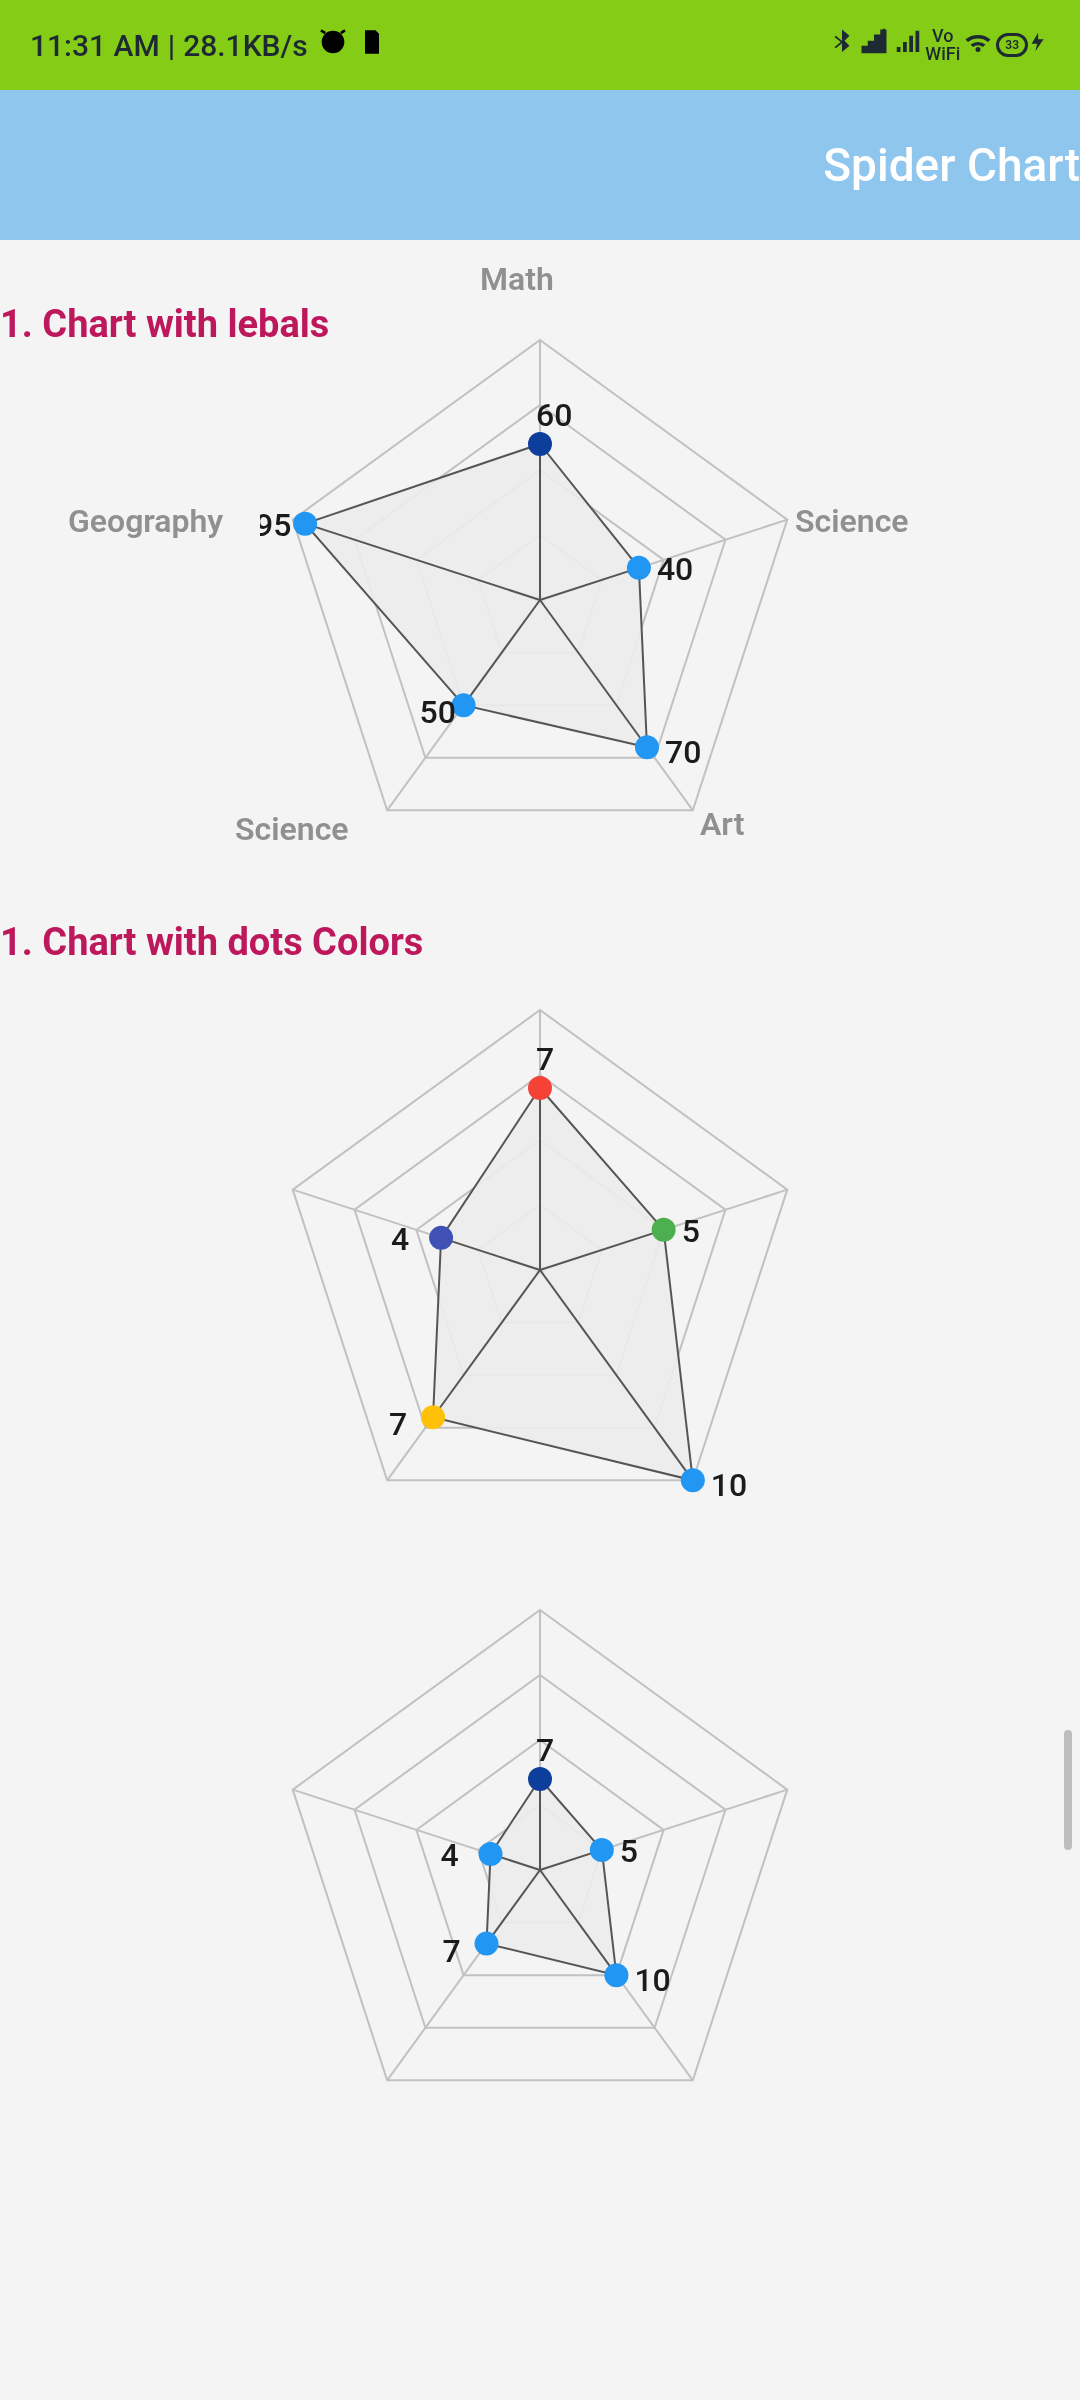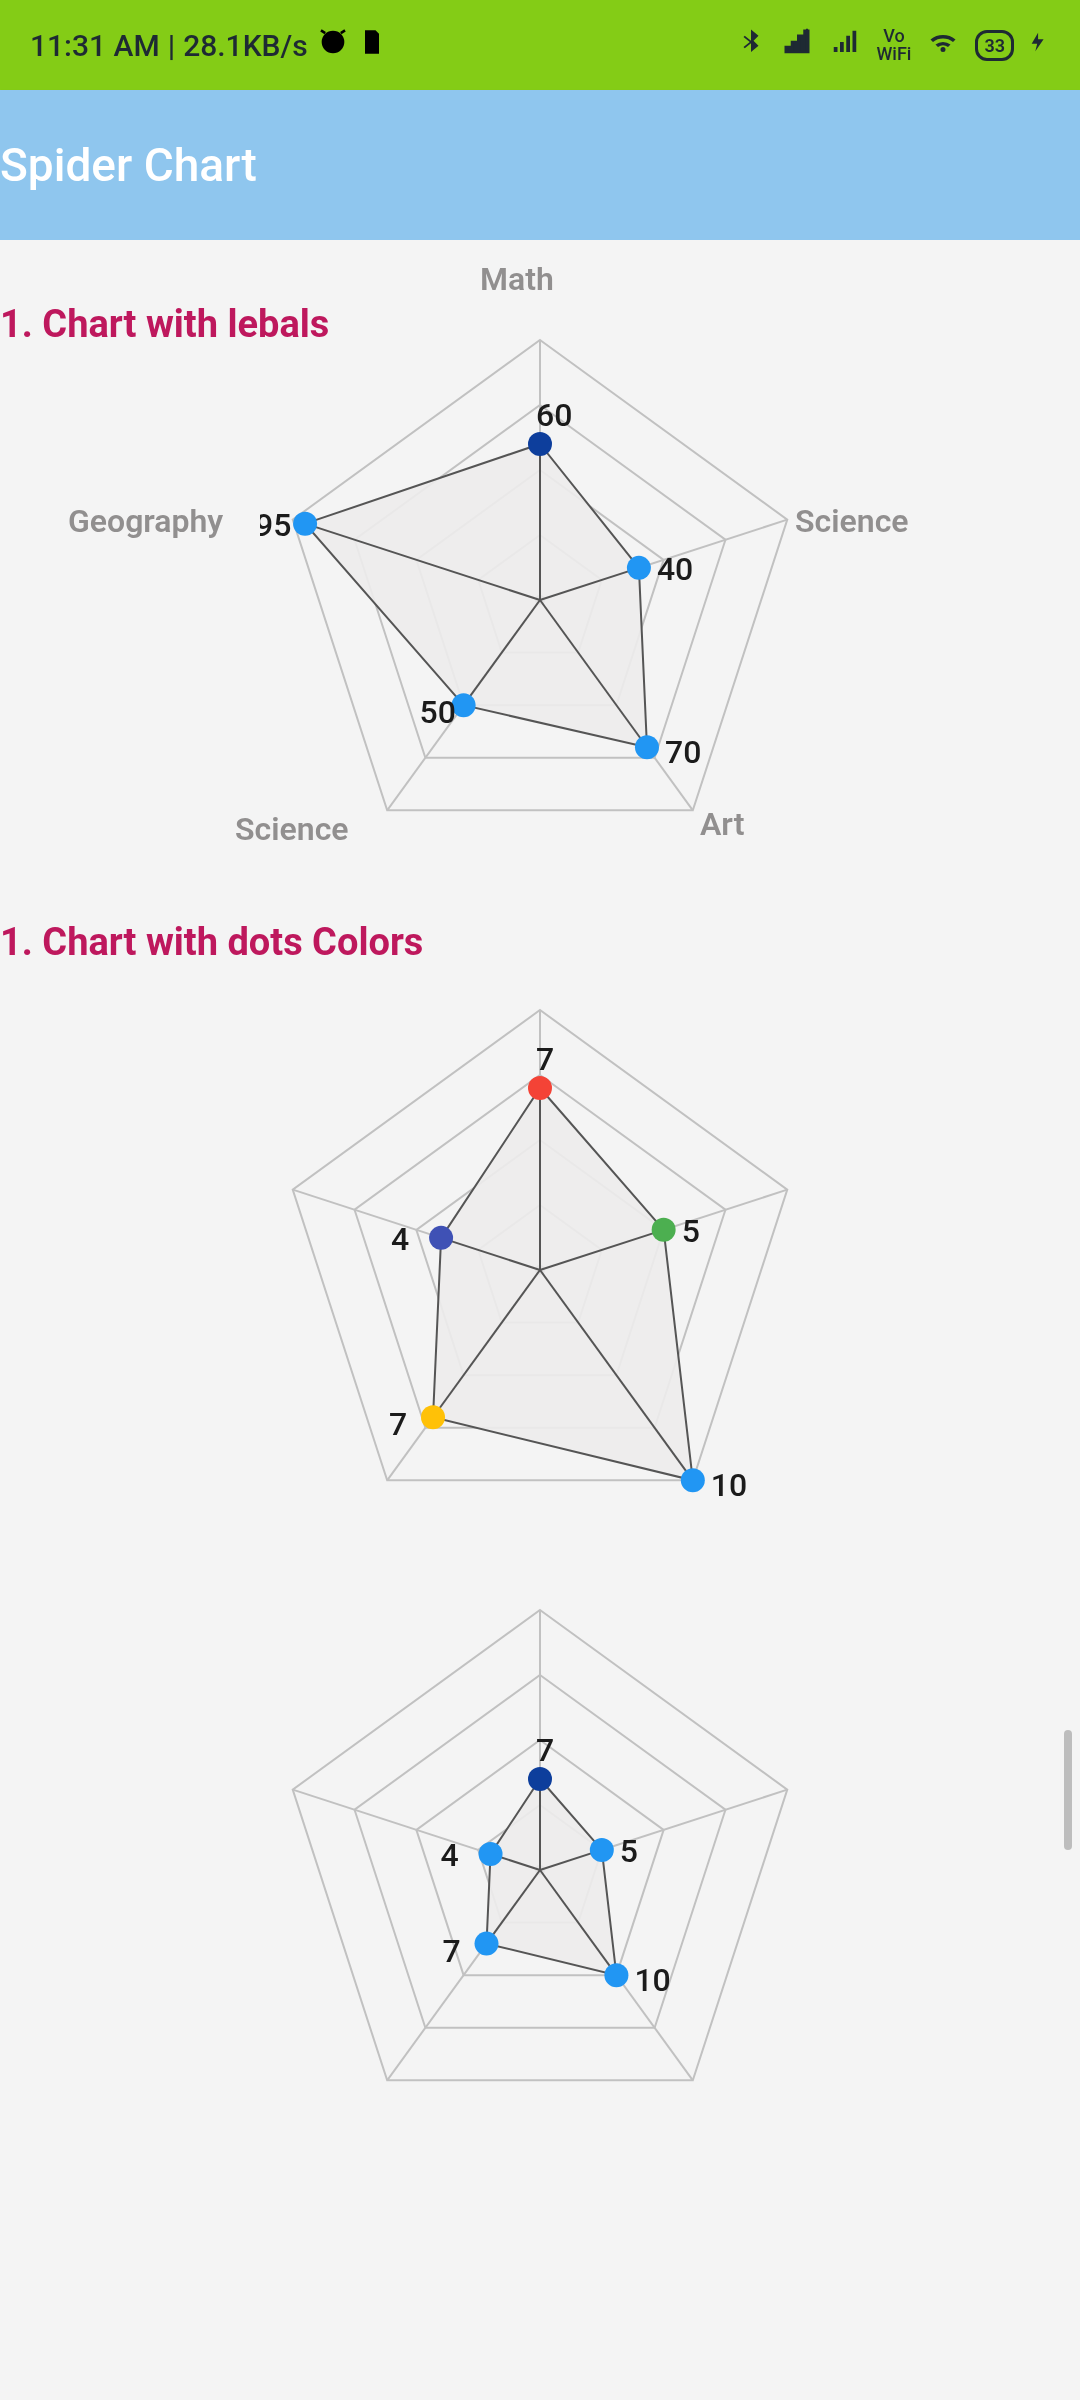--- a/index.html
+++ b/index.html
@@ -1,22 +1,22 @@
 <!DOCTYPE html>
 <html><head>
 <meta charset="utf-8">
 <style>
   html,body{margin:0;padding:0;background:#f4f4f4;font-family:-apple-system,Roboto,Arial,sans-serif;width:1080px;height:2400px;overflow:hidden}
   .status-bar{height:90px;background:#84cc16;display:flex;align-items:center;justify-content:space-between;padding:0 30px;color:#1e2a33;font-size:30px;font-weight:500}
   .status-left{display:flex;align-items:center;gap:8px}
-  .status-right{display:flex;align-items:center;gap:14px}
+  .status-right{display:flex;align-items:center;}
   .status-right svg{fill:#1e2a33}
   .batt{display:inline-flex;align-items:center}
-  .batt-box{border:3px solid #1e2a33;border-radius:12px;padding:2px 6px;font-size:18px;font-weight:600}
-  .app-bar{height:150px;background:#8fc6ee;display:flex;align-items:center;justify-content:flex-start;box-shadow:0 4px 6px rgba(0,0,0,.08)}
+  .batt-box{border:3px solid #1e2a33;border-radius:12px;padding:2px 6px;font-size:12px;font-weight:600}
+  .app-bar{height:150px;background:#8fc6ee;display:flex;align-items:center;justify-content:flex-end;box-shadow:0 4px 6px rgba(0,0,0,.08)}
   .app-title{color:#fff;font-size:46px;font-weight:500}
   .page{position:relative;background:#f4f4f4;height:2340px}
   .section-title{position:absolute;font-size:38px;font-weight:700;color:#be185d;left:0}
   .chart-box{position:absolute;left:50%;transform:translateX(-50%)}
   .axis-label{position:absolute;font-size:32px;font-weight:600;color:#918f8f}
   .scroll-ind{position:absolute;right:8px;width:8px;height:120px;background:#bdbdbd;border-radius:4px}
   .bottom-bar{position:absolute;bottom:0;left:0;width:1080px;height:60px;background:#000}
   .gesture-pill{position:absolute;bottom:16px;left:50%;transform:translateX(-50%);width:360px;height:10px;border-radius:6px;background:#fff}
 </style>
 </head>

